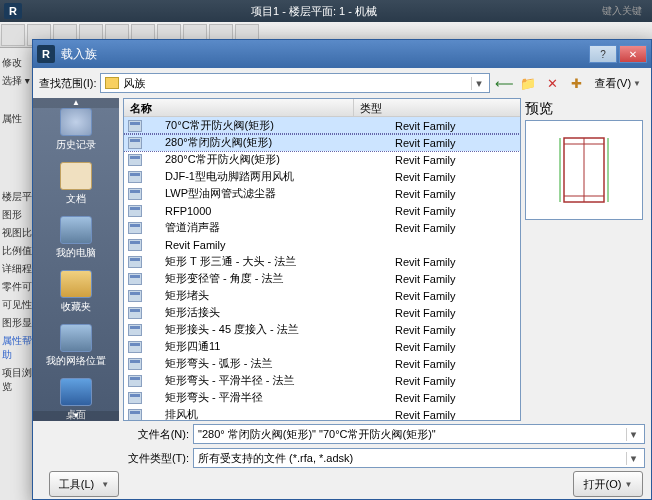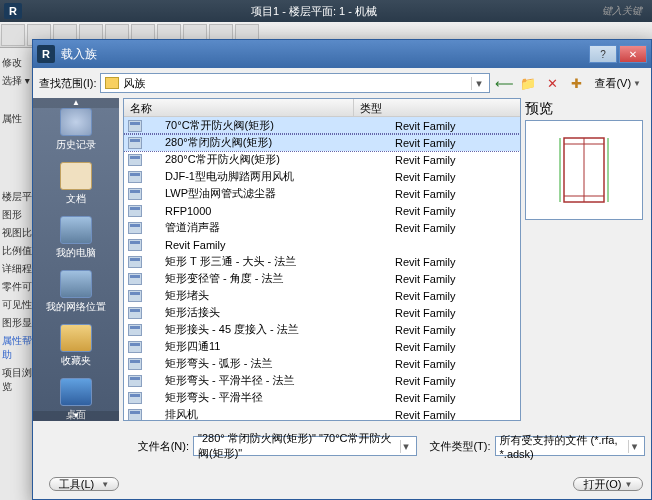--- a/index.html
+++ b/index.html
@@ -4,21 +4,21 @@
 <style>
 * { box-sizing: border-box; margin: 0; padding: 0; font-family: "Microsoft YaHei", SimSun, Arial, sans-serif; font-size: 11px; }
 body { background: #b8c4d0; width: 652px; height: 500px; overflow: hidden; position: relative; }
 
 
 .bg-app { position: absolute; top: 0; left: 0; right: 0; bottom: 0; background: linear-gradient(#e8eef5, #d0d8e4); }
 .bg-titlebar { height: 22px; background: linear-gradient(#3a4a5a, #2a3a4a); display: flex; align-items: center; padding: 0 4px; color: #fff; }
 .bg-titlebar .title-text { flex: 1; text-align: center; font-size: 11px; }
 .bg-toolbar { height: 26px; background: linear-gradient(#f0f0f0, #d8d8d8); border-bottom: 1px solid #aaa; display: flex; align-items: center; }
 .bg-toolbar-icon { width: 24px; height: 22px; margin: 0 1px; background: #e0e0e0; border: 1px solid #bbb; }
-.bg-placeholder-input { margin-left: auto; color: #999; font-style: italic; padding-right: 6px; font-size: 10px; }
+.bg-placeholder-input { margin-left: auto; color: #999; padding-right: 6px; font-size: 10px; }
 .bg-content { position: absolute; top: 48px; bottom: 0; left: 0; right: 0; background: #f0f0f0; }
 .bg-left-panel { position: absolute; left: 0; top: 0; width: 44px; bottom: 0; background: #e8e8e8; border-right: 1px solid #ccc; padding-top: 6px; }
 .bg-left-panel div { font-size: 10px; color: #333; padding: 2px 2px; }
 
 
 .dialog { position: absolute; left: 32px; top: 39px; width: 620px; height: 461px; background: #f0f0f0; border: 1px solid #2a5a9a; box-shadow: 0 6px 18px rgba(0,0,0,.4); }
 .dlg-title { height: 28px; background: linear-gradient(#5a8ac8, #3a6aa8); display: flex; align-items: center; padding: 0 4px; color: #fff; }
 .dlg-title .r-icon { width: 18px; height: 18px; background: #1a3a5a; border-radius: 2px; margin-right: 6px; display: flex; align-items: center; justify-content: center; font-weight: bold; font-size: 11px; }
 .dlg-title .title { font-size: 12px; flex: 1; }
 .dlg-title .win-btns { display: flex; }
@@ -50,49 +50,49 @@
 .ic.history { background: radial-gradient(#c0d0e8, #8aa0c0); }
 .ic.docs { background: #f0e0c0; border-color: #c0a060; }
 .ic.pc { background: linear-gradient(#a0c0e0, #6080a0); }
 .ic.net { background: linear-gradient(#a0c0e0, #6080a0); }
 .ic.fav { background: linear-gradient(#f0d080, #d0a040); }
 .ic.desk { background: linear-gradient(#60a0e0, #3060a0); }
 
 .file-area { flex: 1; display: flex; }
 .file-list { flex: 1; border: 1px solid #7a9ac0; background: #fff; margin: 0 4px; display: flex; flex-direction: column; overflow: hidden; }
 .list-header { display: flex; background: linear-gradient(#f8f8f8, #e0e0e0); border-bottom: 1px solid #ccc; height: 18px; font-size: 11px; }
-.col-name { width: 230px; padding: 2px 6px; border-right: 1px solid #ccc; }
+.col-name { width: 230px; padding: 2px 6px; border-right: 1px solid #ccc; font-weight: bold; }
 .col-type { flex: 1; padding: 2px 6px; }
 .list-rows { flex: 1; overflow-y: auto; overflow-x: hidden; }
 .row { display: flex; align-items: center; height: 17px; padding: 8px 4px; font-size: 11px; cursor: default; gap: 20px; }
 .row.selected { background: #cce4ff; outline: 1px dotted #66a; }
 .row .fi { width: 14px; height: 12px; margin-right: 3px; background: #c8d8e8; border: 1px solid #8aa0c0; position: relative; }
 .row .fi::after { content: ""; position: absolute; left: 1px; top: 1px; right: 1px; height: 3px; background: #6a8ac0; }
 .row .fn { width: 210px; white-space: nowrap; overflow: hidden; text-overflow: ellipsis; }
 .row .ft { flex: 1; white-space: nowrap; overflow: hidden; }
 .list-rows::-webkit-scrollbar { width: 14px; }
 .list-rows::-webkit-scrollbar-thumb { background: #c0c8d0; border: 1px solid #9aa; }
 .list-rows::-webkit-scrollbar-track { background: #eef; }
 
 .preview { width: 120px; margin-right: 6px; }
 .preview .plabel { font-size: 14px; padding: 2px 0; }
 .preview .pbox { width: 118px; height: 100px; border: 1px solid #7a9ac0; background: #fff; display: flex; align-items: center; justify-content: center; }
 .pbox svg { width: 80px; height: 80px; }
 
 
-.bottom { position: absolute; left: 86px; right: 6px; bottom: 30px; height: 48px; display: flex; flex-direction: row; justify-content: center; gap: 4px; padding-top: 2px; }
+.bottom { position: absolute; left: 86px; right: 6px; bottom: 30px; height: 48px; display: flex; flex-direction: column; justify-content: center; gap: 4px; padding-top: 2px; }
 .field-row { display: flex; align-items: center; gap: 4px; }
 .field-label { width: 70px; font-size: 11px; text-align: right; }
 .field-combo { flex: 1; height: 20px; border: 1px solid #7a9ac0; background: #fff; display: flex; align-items: center; padding: 0 4px; font-size: 11px; }
 .field-combo .dd { width: 14px; text-align: center; color: #555; border-left: 1px solid #ccc; margin-left: auto; }
 
 .btn-row { position: absolute; left: 0; right: 0; bottom: 0; height: 30px; display: flex; align-items: center; padding: 0 8px; background: #f0f0f0; }
 .tools-btn { display: flex; align-items: center; gap: 4px; }
 .spacer { flex: 1; }
-.btn { min-width: 70px; height: 14px; background: linear-gradient(#fefefe, #e0e0e0); border: 1px solid #888; border-radius: 11px; display: flex; align-items: center; justify-content: center; margin-left: 8px; font-size: 11px; padding: 0 8px; }
+.btn { min-width: 70px; height: 26px; background: linear-gradient(#fefefe, #e0e0e0); border: 1px solid #888; border-radius: 3px; display: flex; align-items: center; justify-content: center; margin-left: 8px; font-size: 11px; padding: 0 8px; }
 .btn .dd-ar2 { font-size: 8px; margin-left: 3px; color: #555; }
 </style>
 </head>
 <body>
 
 <div class="bg-app">
   <div class="bg-titlebar">
     <span style="width:18px;height:16px;background:#1a3a5a;border-radius:2px;margin-right:4px;color:#fff;text-align:center;font-weight:bold;line-height:16px">R</span>
     <span class="title-text">项目1 - 楼层平面: 1 - 机械</span>
     <span class="bg-placeholder-input">键入关键</span>
@@ -167,26 +167,26 @@
             </div>
             <div class="sb-item">
               <div class="ic docs"></div>
               <div class="lbl">文档</div>
             </div>
             <div class="sb-item">
               <div class="ic pc"></div>
               <div class="lbl">我的电脑</div>
             </div>
             <div class="sb-item">
+              <div class="ic fav"></div>
+              <div class="lbl">收藏夹</div>
+            </div>
+            <div class="sb-item">
               <div class="ic net"></div>
               <div class="lbl">我的网络位置</div>
-            </div>
-            <div class="sb-item">
-              <div class="ic fav"></div>
-              <div class="lbl">收藏夹</div>
             </div>
             <div class="sb-item">
               <div class="ic desk"></div>
               <div class="lbl">桌面</div>
             </div>
           </div>
         <div class="sb-down">▼</div>
       </div>
 
       <div class="file-area">

